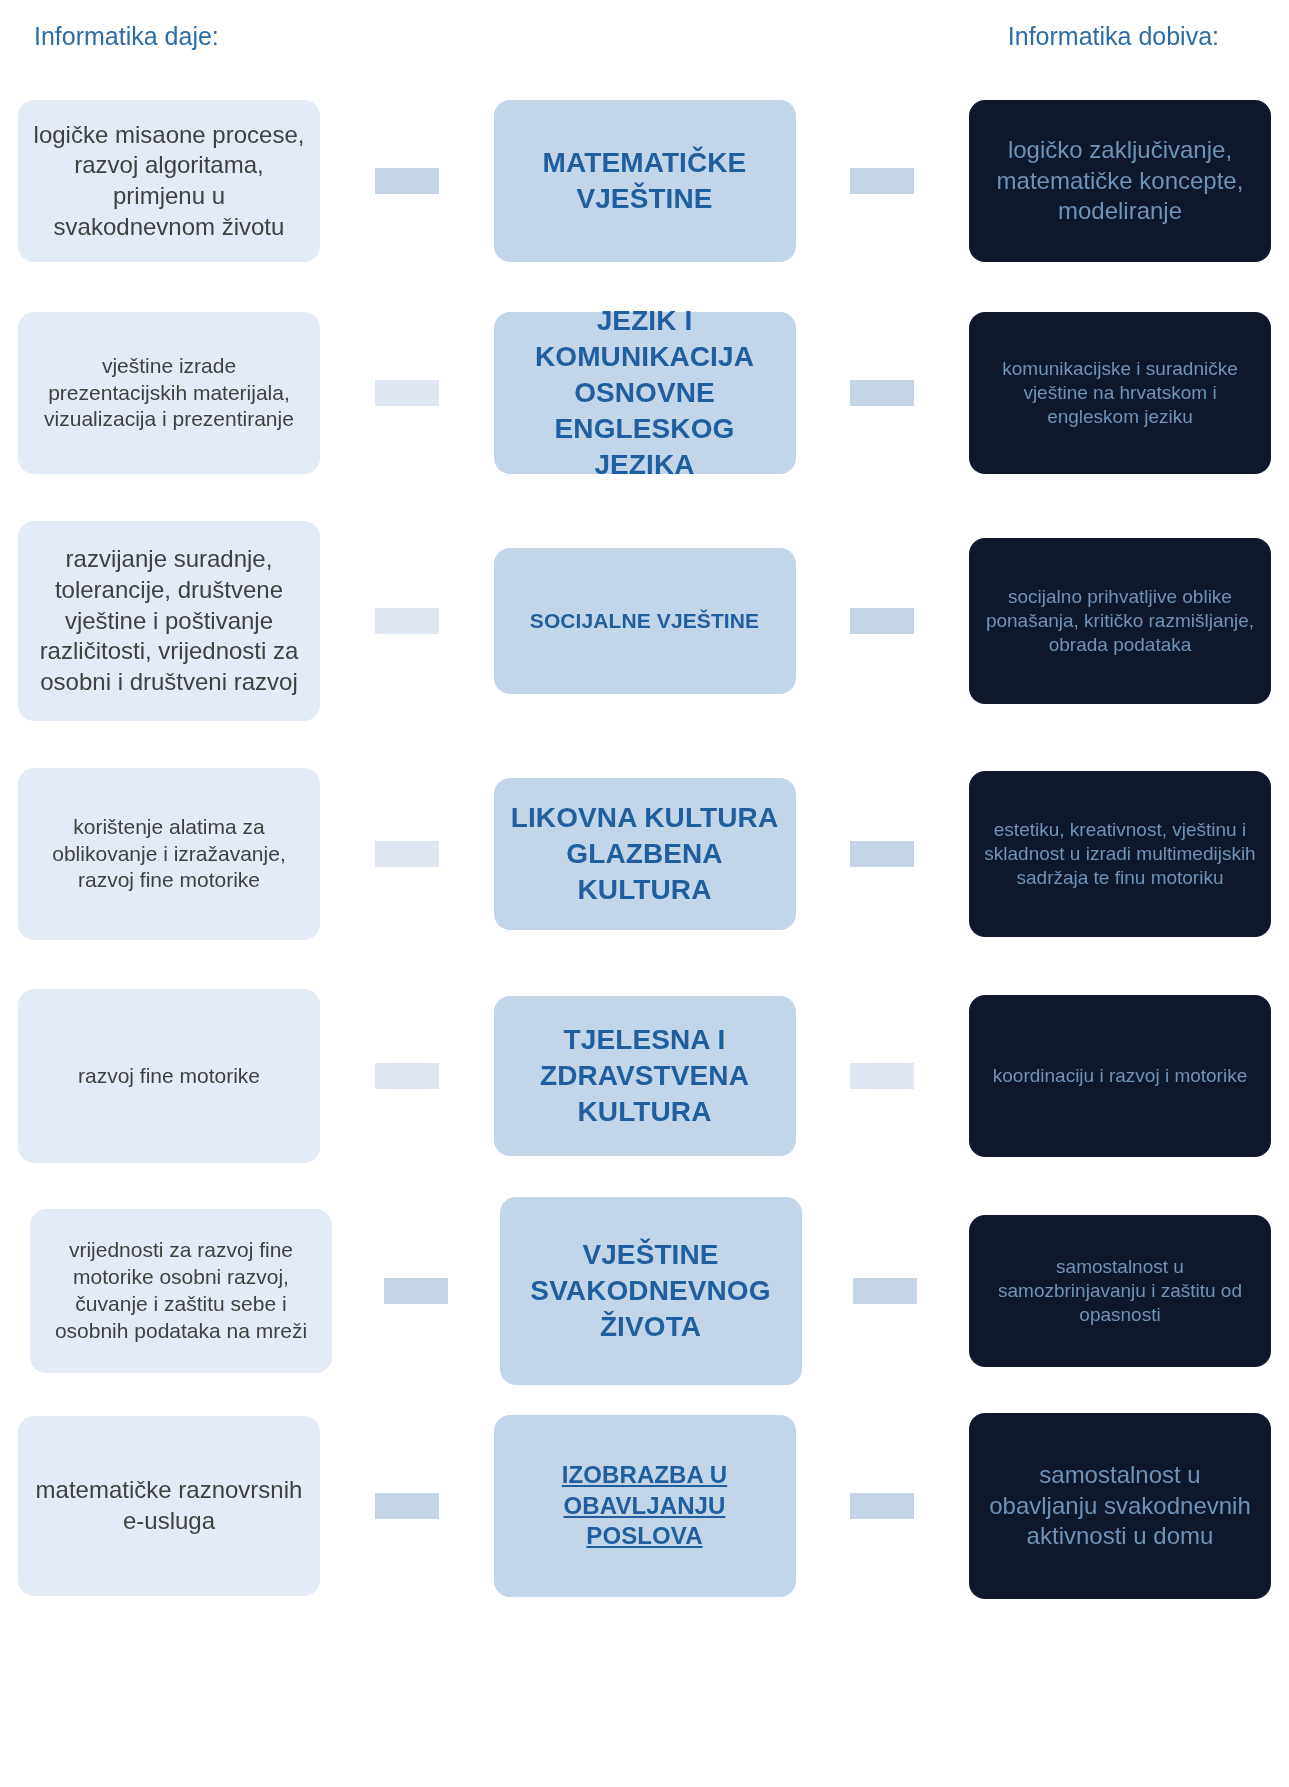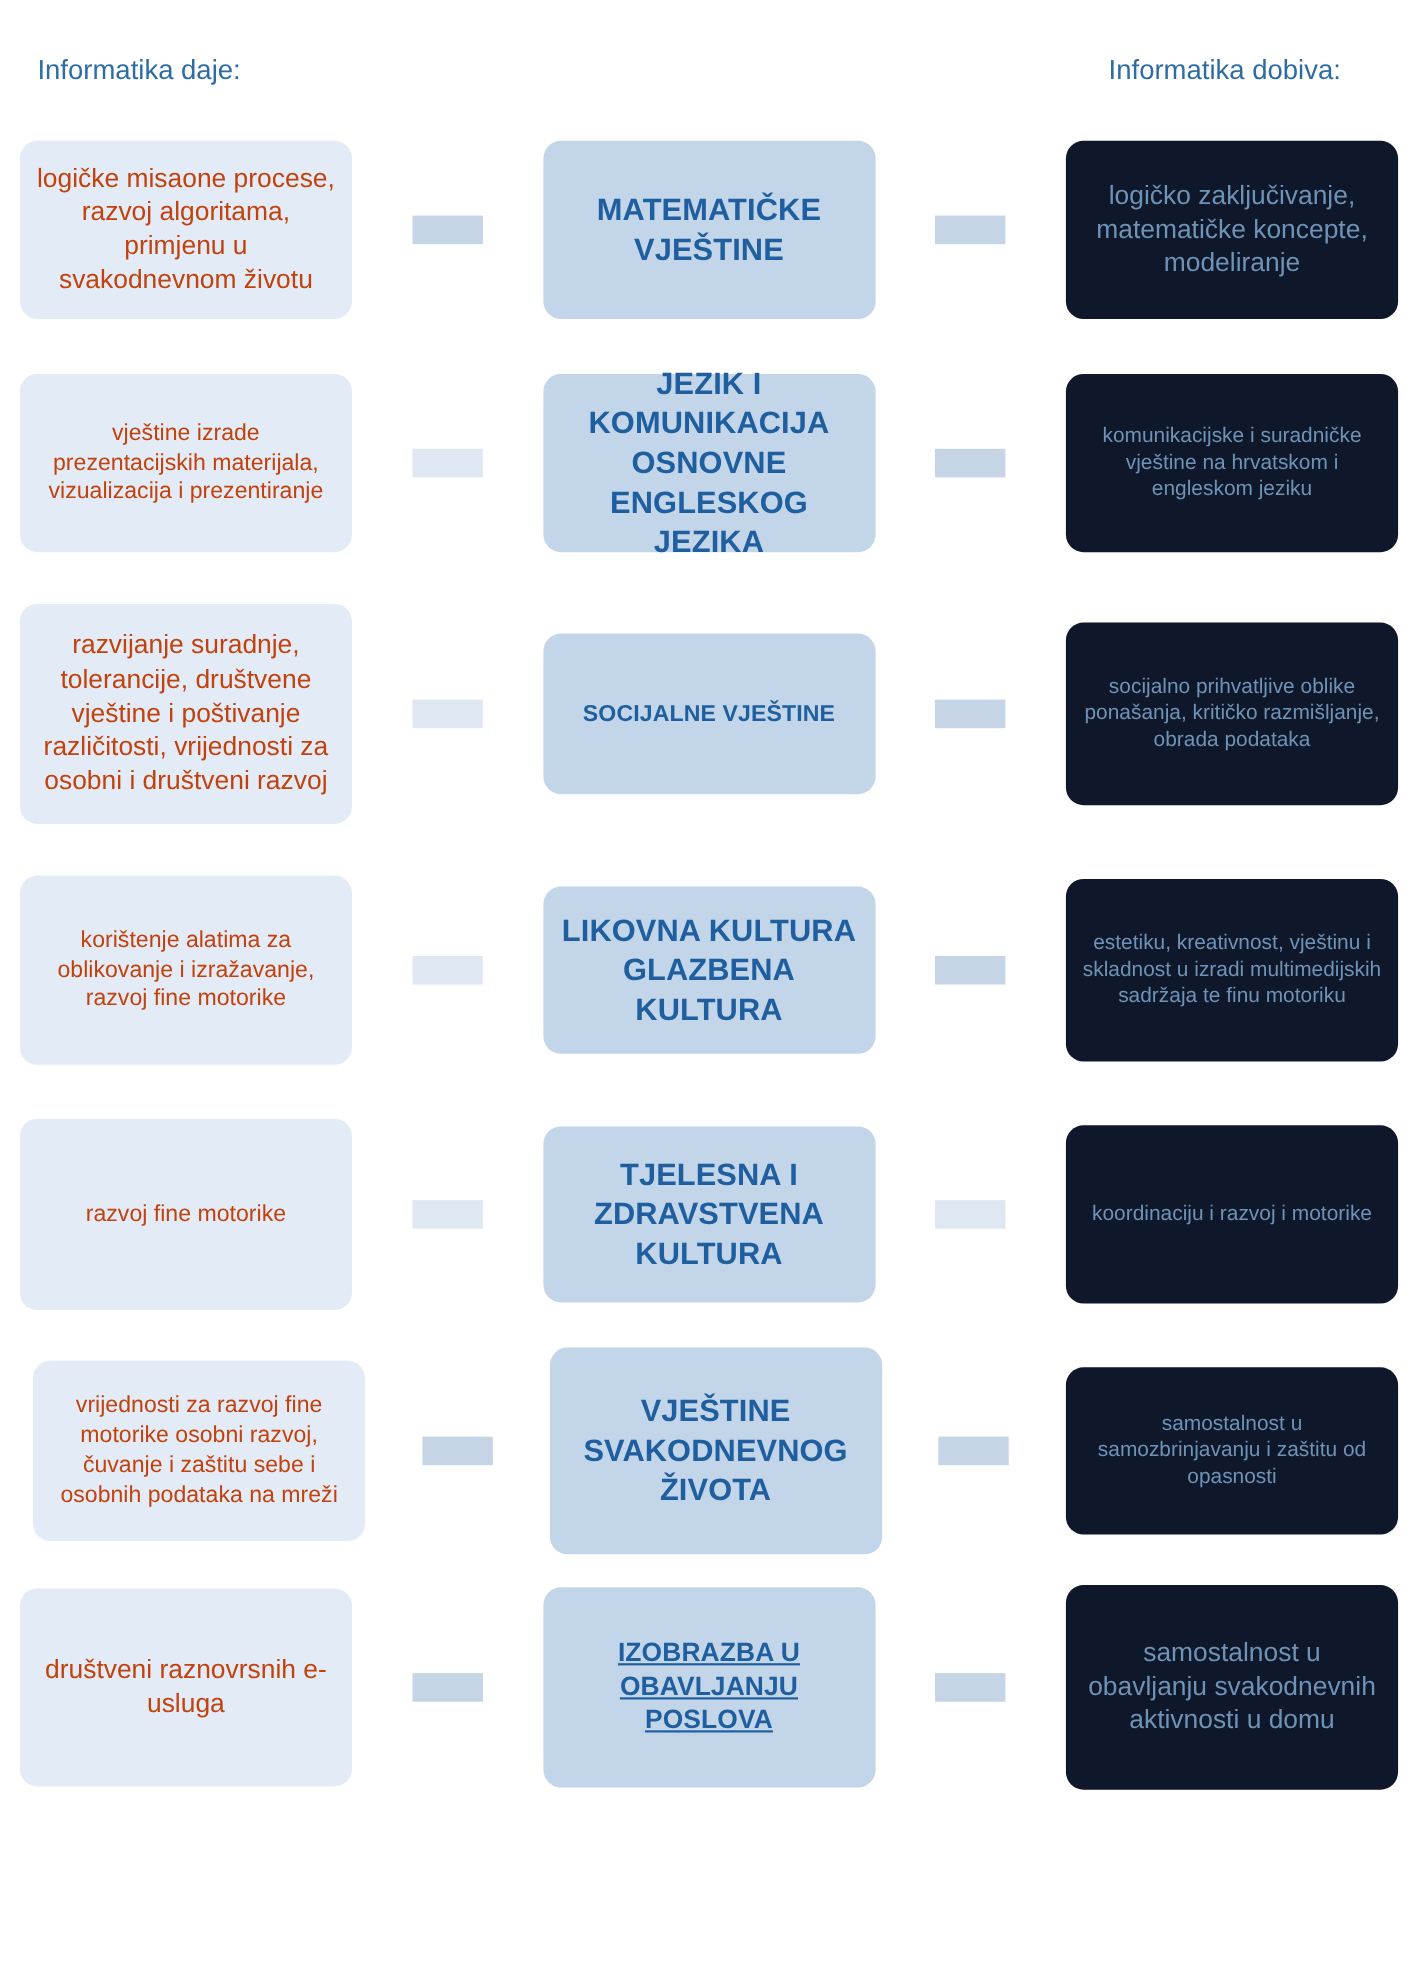--- a/index.html
+++ b/index.html
@@ -20,21 +20,20 @@
     width: 1289px;
     height: 1787px;
     box-sizing: border-box;
     padding: 0;
   }
 
   
   .headings {
     position: relative;
     height: 86px;
-    margin-top: 28px;
   }
   .heading {
     position: absolute;
     top: 22px;
     font-size: 25px;
     font-weight: 400;
     color: #2e6ca4;
     white-space: nowrap;
   }
   .heading-left  { left: 34px; }
@@ -60,21 +59,21 @@
     justify-content: center;
     text-align: center;
     border-radius: 16px;
     padding: 10px 14px;
     line-height: 1.28;
   }
 
   .cell-left {
     width: 302px;
     background: #e3ecf6;
-    color: #c2410c;
+    color: #404040;
     font-size: 21px;
   }
   .cell-center {
     width: 302px;
     background: #c3d5e8;
     color: #1f5fa0;
     font-weight: bold;
     font-size: 28px;
     letter-spacing: 0.1px;
   }
@@ -196,21 +195,21 @@
     <div class="row row-6">
       <div class="cell cell-left">vrijednosti za razvoj fine motorike osobni razvoj, čuvanje i zaštitu sebe i osobnih podataka na mreži</div>
       <div class="connector"></div>
       <div class="cell cell-center">VJEŠTINE SVAKODNEVNOG ŽIVOTA</div>
       <div class="connector"></div>
       <div class="cell cell-right">samostalnost u samozbrinjavanju i zaštitu od opasnosti</div>
     </div>
     <div class="row-gap"></div>
 
     <div class="row row-7">
-      <div class="cell cell-left">društveni raznovrsnih e-usluga</div>
+      <div class="cell cell-left">matematičke raznovrsnih e-usluga</div>
       <div class="connector"></div>
       <div class="cell cell-center">IZOBRAZBA U OBAVLJANJU POSLOVA</div>
       <div class="connector"></div>
       <div class="cell cell-right">samostalnost u obavljanju svakodnevnih aktivnosti u domu</div>
     </div>
 
   </div>
 </div>
 
 </body></html>

